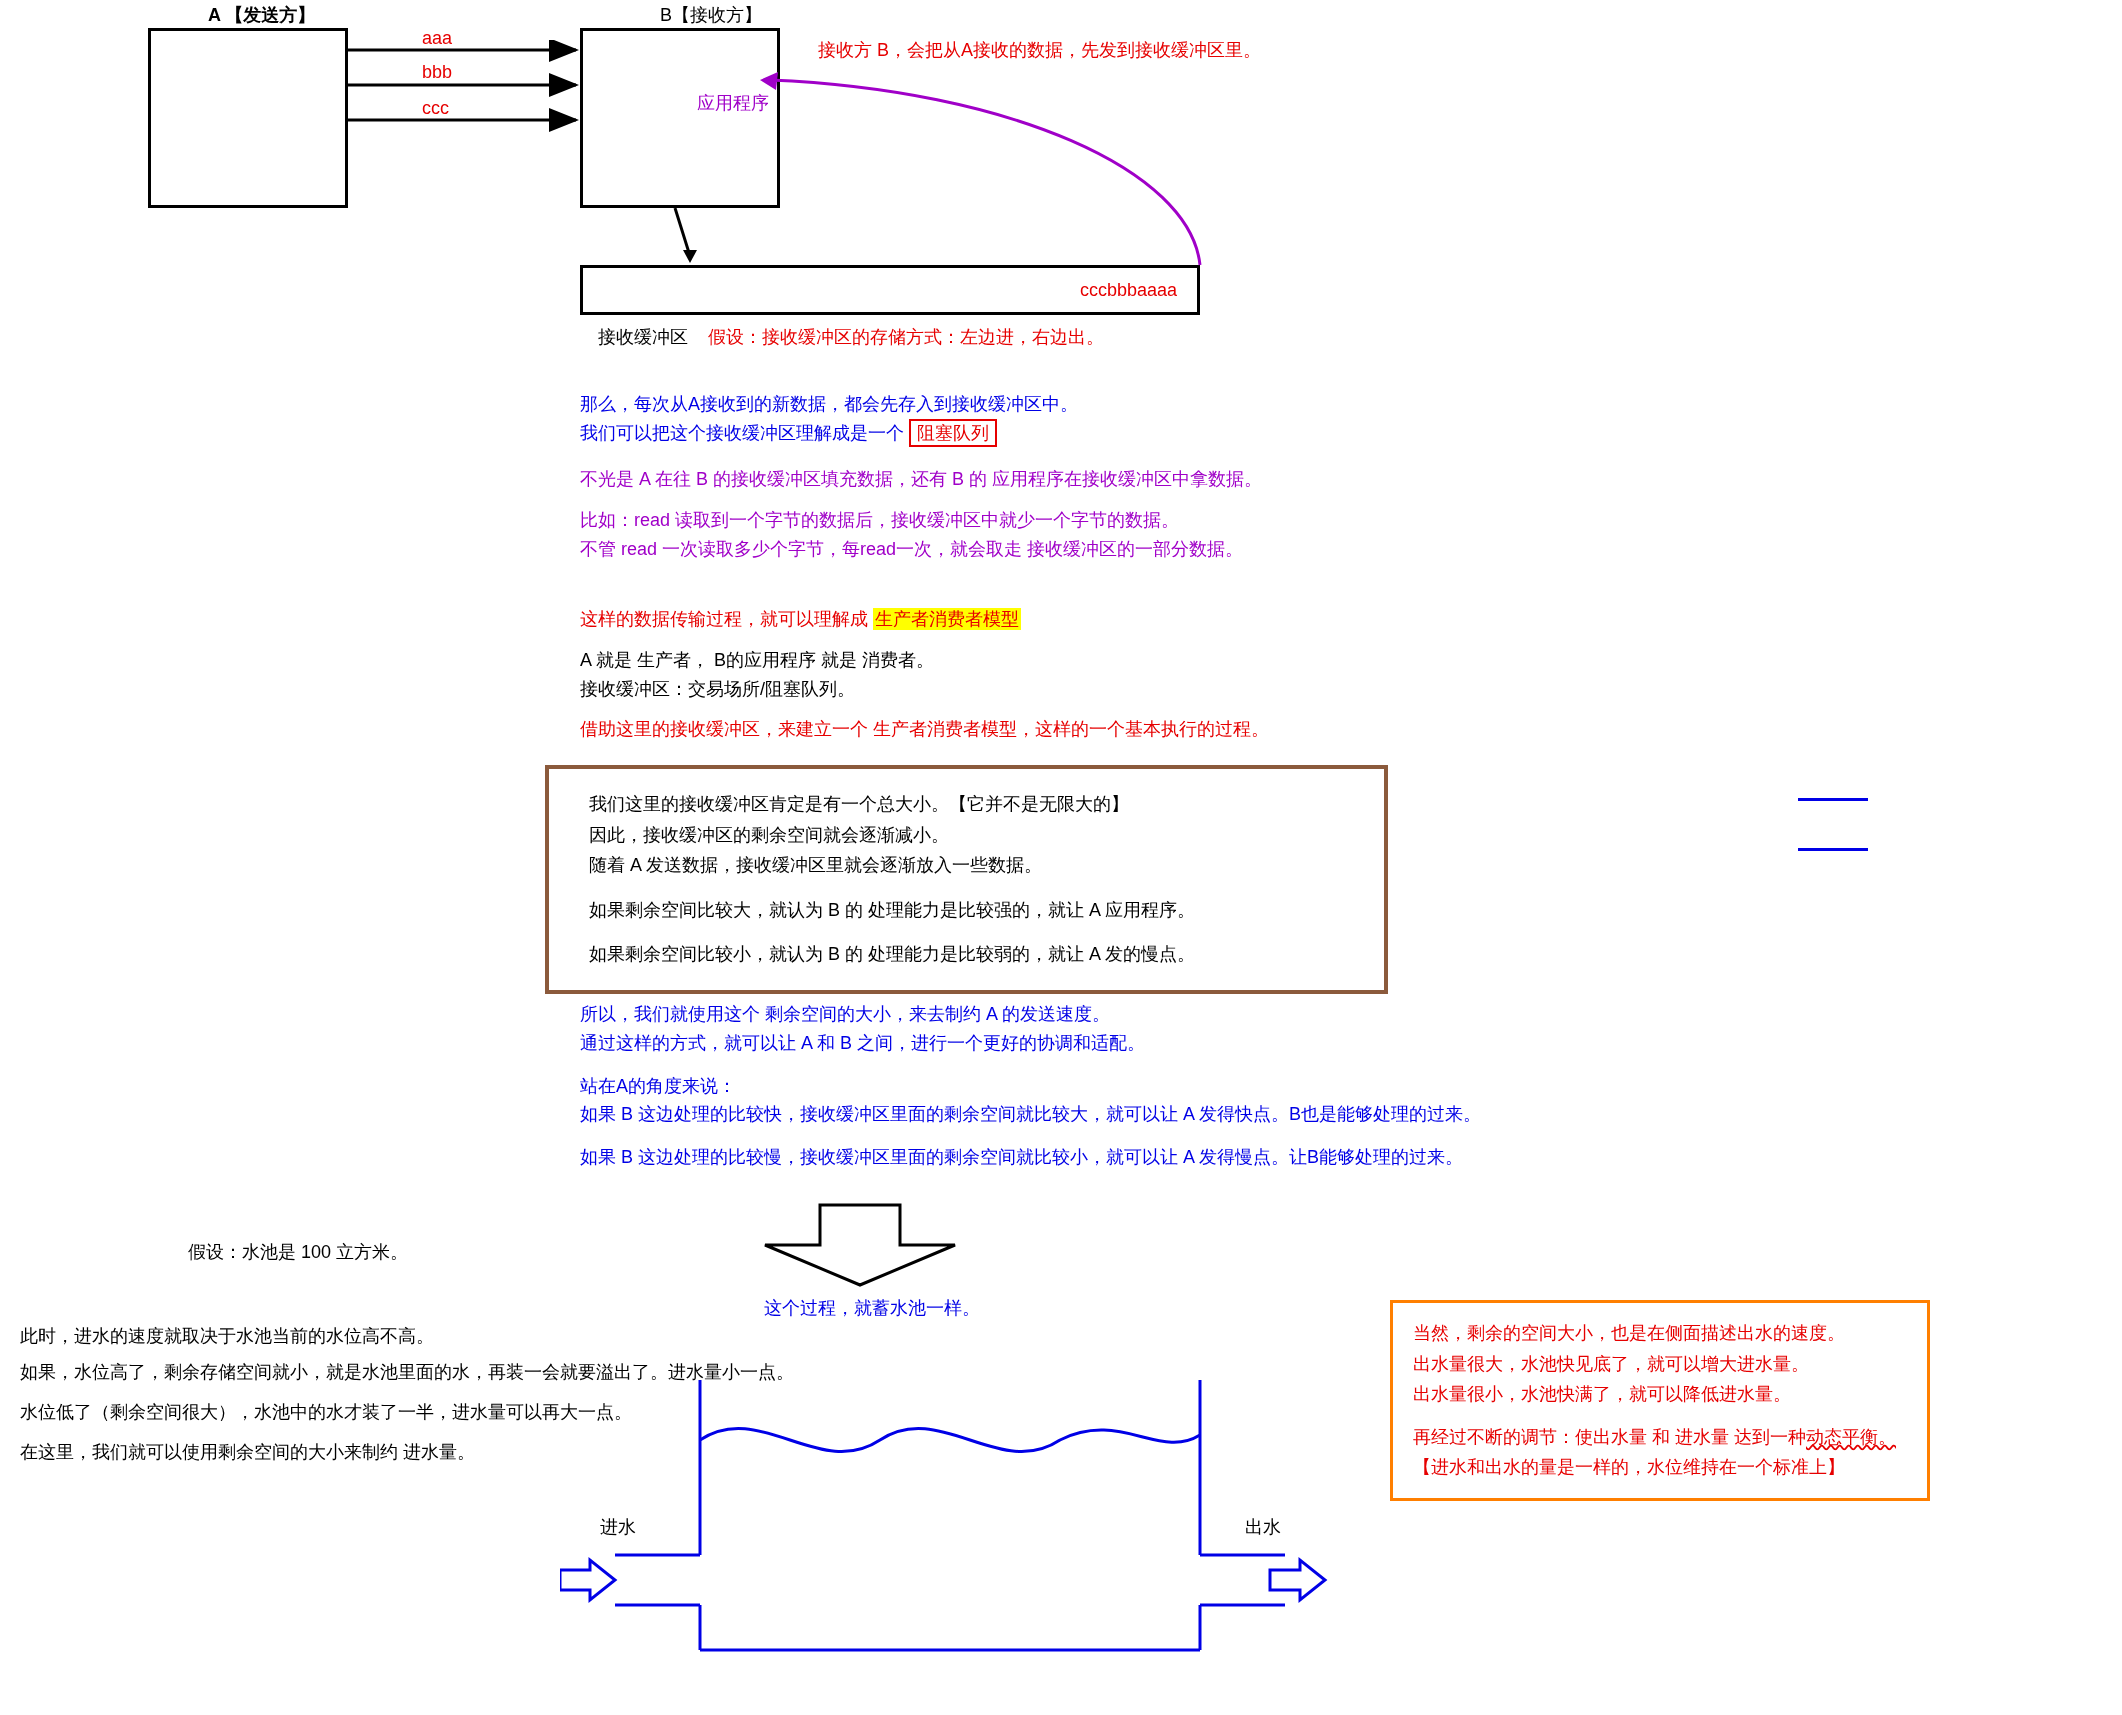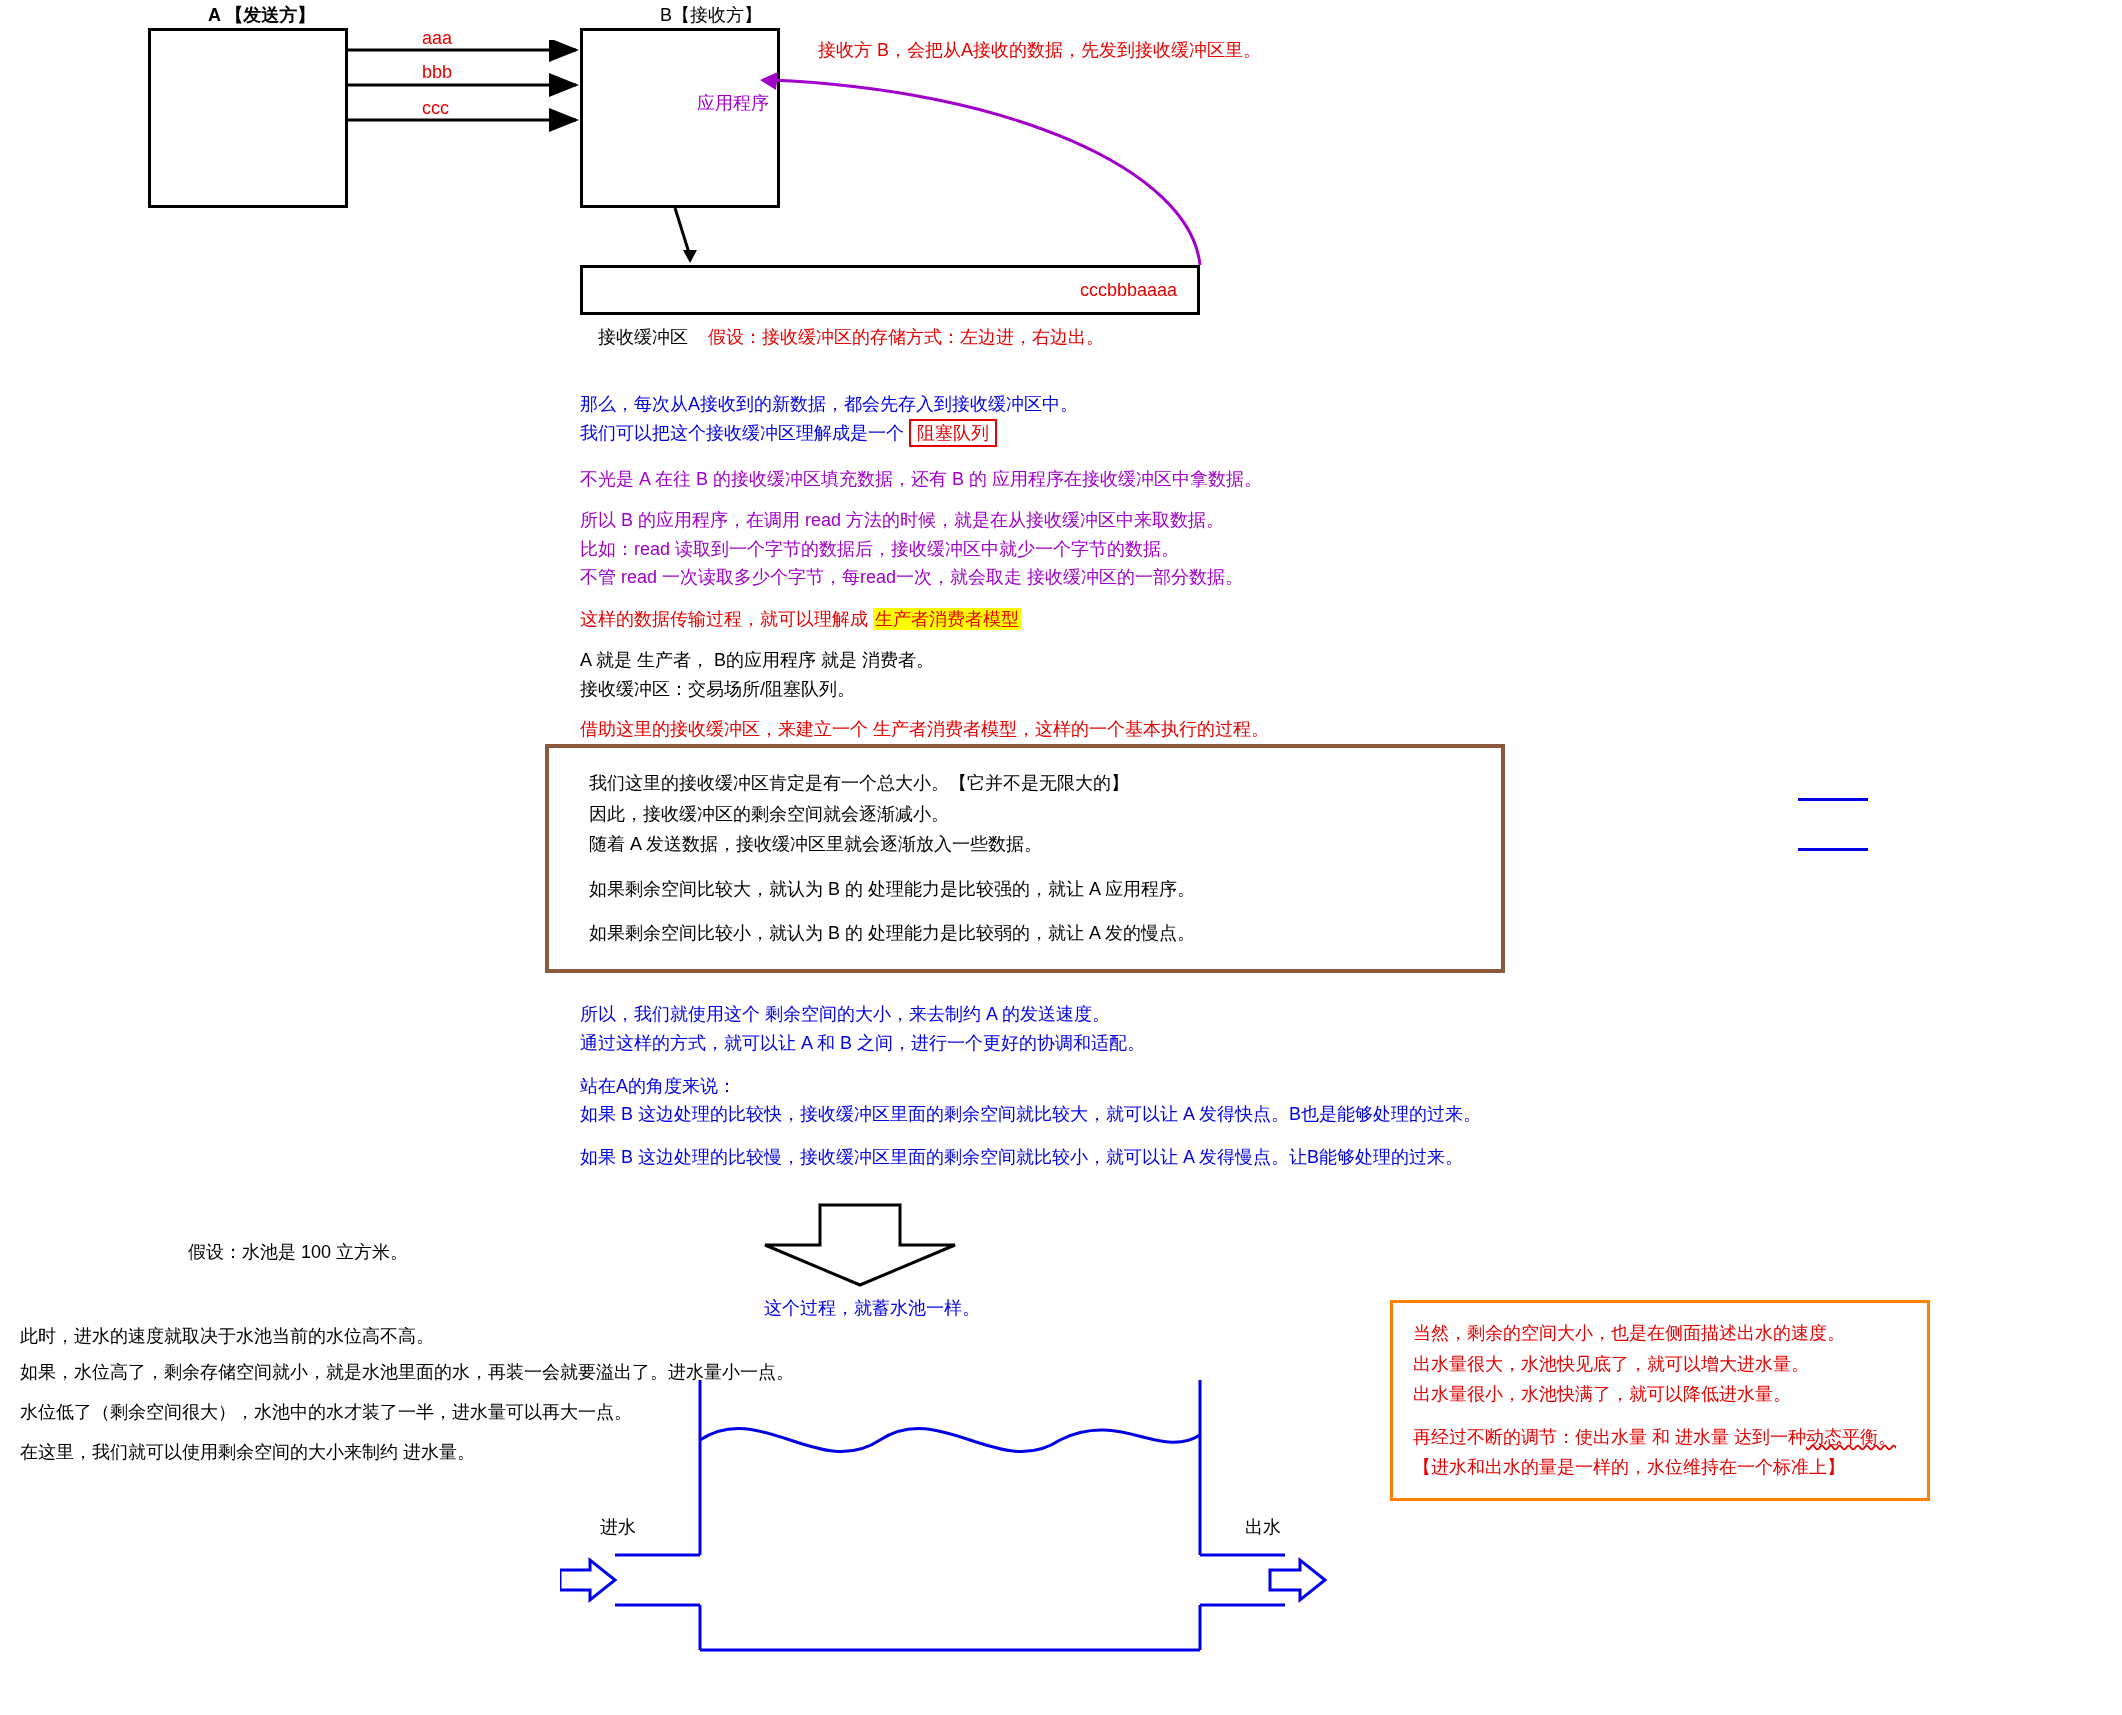--- a/index.html
+++ b/index.html
@@ -75,38 +75,37 @@
   <div>那么，每次从A接收到的新数据，都会先存入到接收缓冲区中。</div>
   <div>
     <span>我们可以把这个接收缓冲区理解成是一个</span>
     <span class="redbox black" style="color:#e60000;">阻塞队列</span>
   </div>
 </div>
 
 <div class="abs purple" style="left:580px; top:465px; line-height:1.6;">
   <div>不光是 A 在往 B 的接收缓冲区填充数据，还有 B 的 应用程序在接收缓冲区中拿数据。</div>
   <div style="height:12px;"></div>
-  <div>所以 B 的应用程序，在调用 read 方法的时候，就是在从接收缓冲区中来取数据。</div>
   <div>比如：read 读取到一个字节的数据后，接收缓冲区中就少一个字节的数据。</div>
   <div>不管 read 一次读取多少个字节，每read一次，就会取走 接收缓冲区的一部分数据。</div>
 </div>
 
 <div class="abs red" style="left:580px; top:605px; line-height:1.6;">
   <div>
     <span>这样的数据传输过程，就可以理解成</span>
     <span class="highlight-yellow">生产者消费者模型</span>
   </div>
   <div style="height:12px;"></div>
   <div class="black">A 就是 生产者， B的应用程序 就是 消费者。</div>
   <div class="black">接收缓冲区：交易场所/阻塞队列。</div>
   <div style="height:12px;"></div>
   <div>借助这里的接收缓冲区，来建立一个 生产者消费者模型，这样的一个基本执行的过程。</div>
 </div>
 
-<div class="abs brown-box black" style="left:545px; top:744px; width:960px; line-height:1.7;">
+<div class="abs brown-box black" style="left:545px; top:765px; width:843px; line-height:1.7;">
   <div>我们这里的接收缓冲区肯定是有一个总大小。【它并不是无限大的】</div>
   <div>因此，接收缓冲区的剩余空间就会逐渐减小。</div>
   <div>随着 A 发送数据，接收缓冲区里就会逐渐放入一些数据。</div>
   <div style="height:14px;"></div>
   <div>如果剩余空间比较大，就认为 B 的 处理能力是比较强的，就让 A 应用程序。</div>
   <div style="height:14px;"></div>
   <div>如果剩余空间比较小，就认为 B 的 处理能力是比较弱的，就让 A 发的慢点。</div>
 </div>
 
 <div class="abs blue" style="left:580px; top:1000px; line-height:1.6;">

